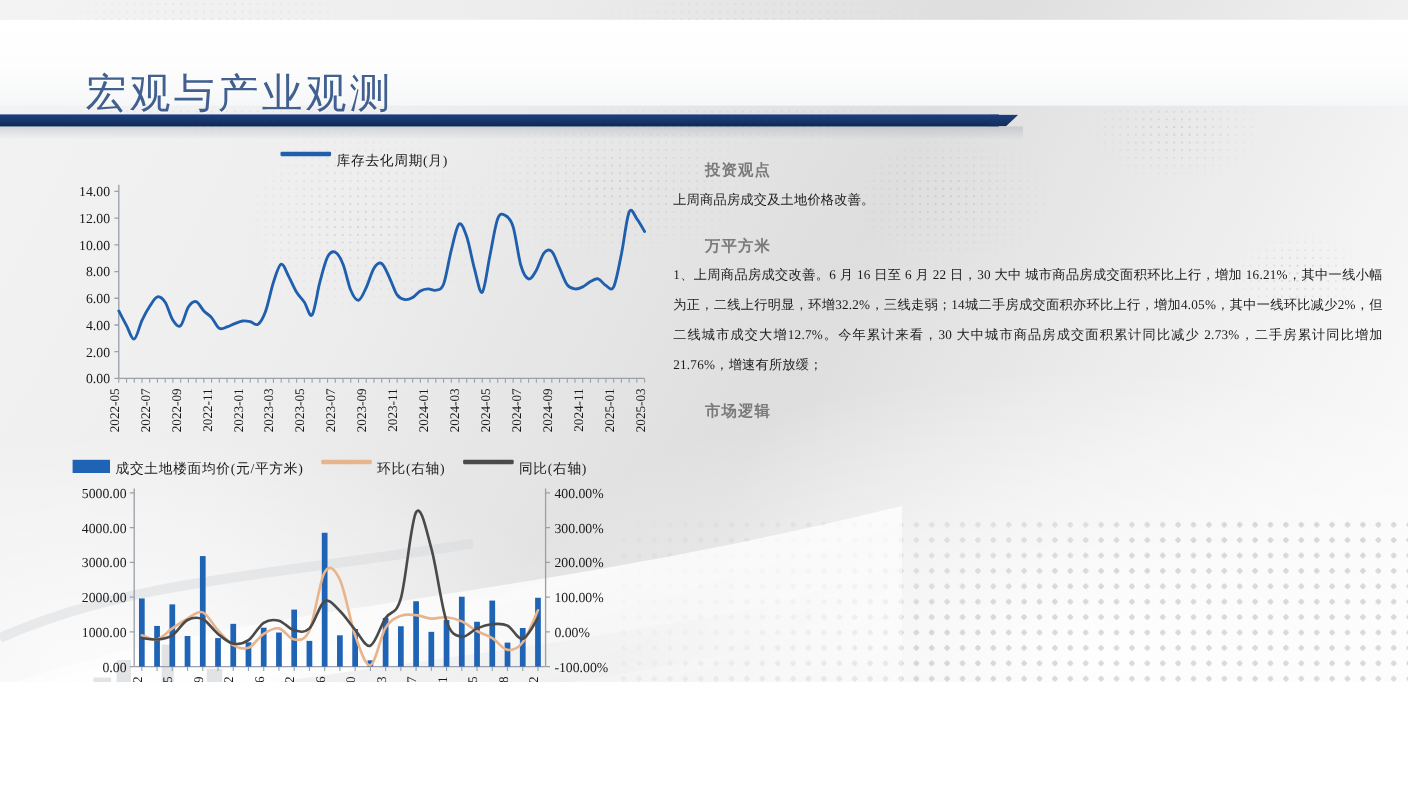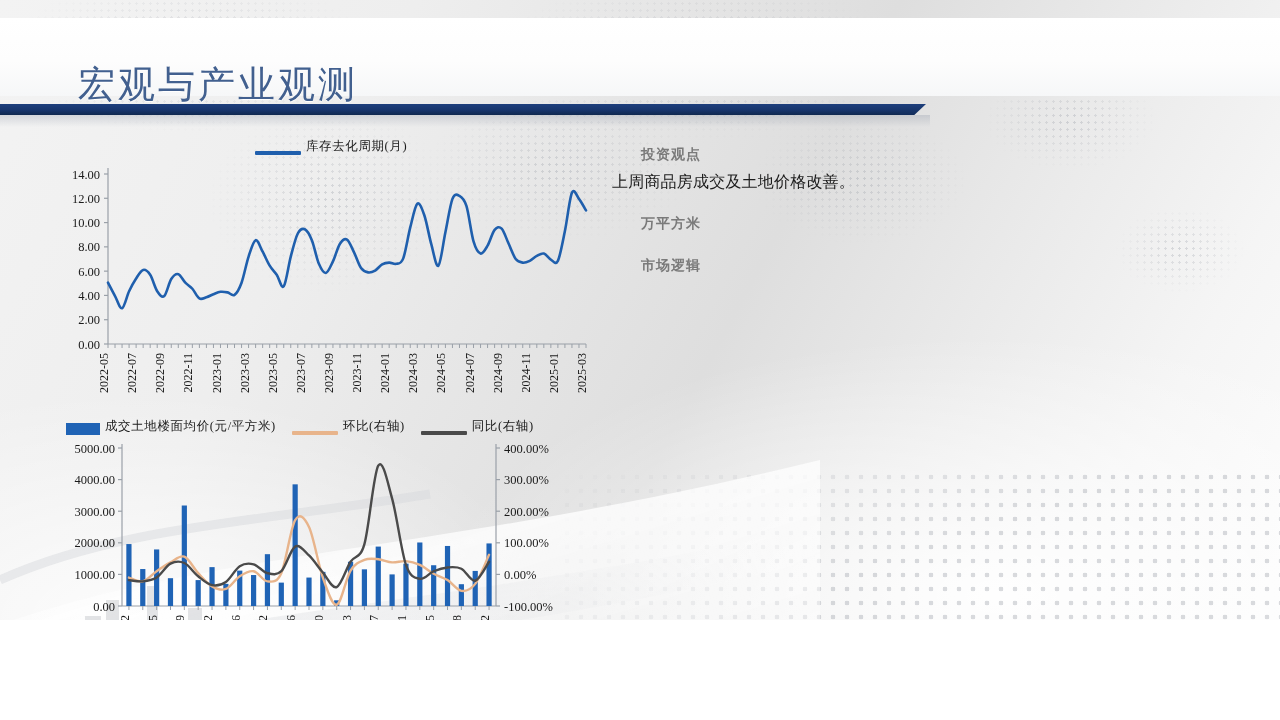--- a/index.html
+++ b/index.html
@@ -82,41 +82,41 @@
 
   
   .chart-box{ position:absolute; }
   #chart-top{ left:40px; top:136px; width:560px; height:290px; }
   #chart-bot{ left:44px; top:416px; width:560px; height:290px; }
 
   .legend{ display:flex; align-items:center; gap:6px; font-size:12.5px; color:#1a1a1a;
            font-family:"Liberation Serif", serif; letter-spacing:.6px;}
   .legend .swatch-line{ display:inline-block; width:46px; height:4px; border-radius:1px;}
   .legend .swatch-rect{ display:inline-block; width:34px; height:12px;}
-  .legend-item{ display:flex; align-items:flex-end; gap:5px; }
+  .legend-item{ display:flex; align-items:flex-start; gap:5px; }
 
   #legend-top{ position:absolute; left:215px; top:2px; }
   #legend-bot{ position:absolute; left:22px; top:2px; display:flex; gap:16px; align-items:center;}
 
   .axis-lab{ font-family:"Liberation Serif", serif; font-size:12.5px; fill:#1a1a1a; }
   .xtick{ font-family:"Liberation Serif", serif; font-size:12px; fill:#1a1a1a; }
 
   
   #panel{
     position:absolute; left:612px; top:146px; width:645px; height:560px;
   }
   .sec-head{
     font-family:"DejaVu Sans", sans-serif;
     font-size:14px; font-weight:700; color:#7a7a7a; letter-spacing:1px;
     margin-bottom:4px;
     padding-left:29px;
   }
   .para{
     font-family:"Liberation Serif", serif;
-    font-size:16px; line-height:27px; color:#1b1b1b;
+    font-size:12px; line-height:27px; color:#1b1b1b;
     text-align:justify; text-justify:inter-ideograph;
     letter-spacing:.2px;
   }
   .gap{ height:20px; }
   #source{
     position:absolute; right:14px; top:676px;
     font-family:"Liberation Serif", serif; font-size:15px; color:#1b1b1b;
     letter-spacing:.5px;
   }
   #footer-strip{
@@ -404,20 +404,21 @@
 
     <div>
       <div class="sec-head">投资观点</div>
       <div class="para">上周商品房成交及土地价格改善。</div>
     </div>
 
     <div class="gap"></div>
 
     <div>
       <div class="sec-head">万平方米</div>
+      <div class="para">1、上周商品房成交改善。6 月 16 日至 6 月 22 日，30 大中 城市商品房成交面积环比上行，增加 16.21%，其中一线小幅为正，二线上行明显，环增32.2%，三线走弱；14城二手房成交面积亦环比上行，增加4.05%，其中一线环比减少2%，但二线城市成交大增12.7%。今年累计来看，30 大中城市商品房成交面积累计同比减少 2.73%，二手房累计同比增加 21.76%，增速有所放缓；</div>
     </div>
 
     <div class="gap"></div>
 
     <div>
       <div class="sec-head">市场逻辑</div>
     </div>
   </div>
 
   <div id="source">资料来源：Wind，中融汇信期货</div>

